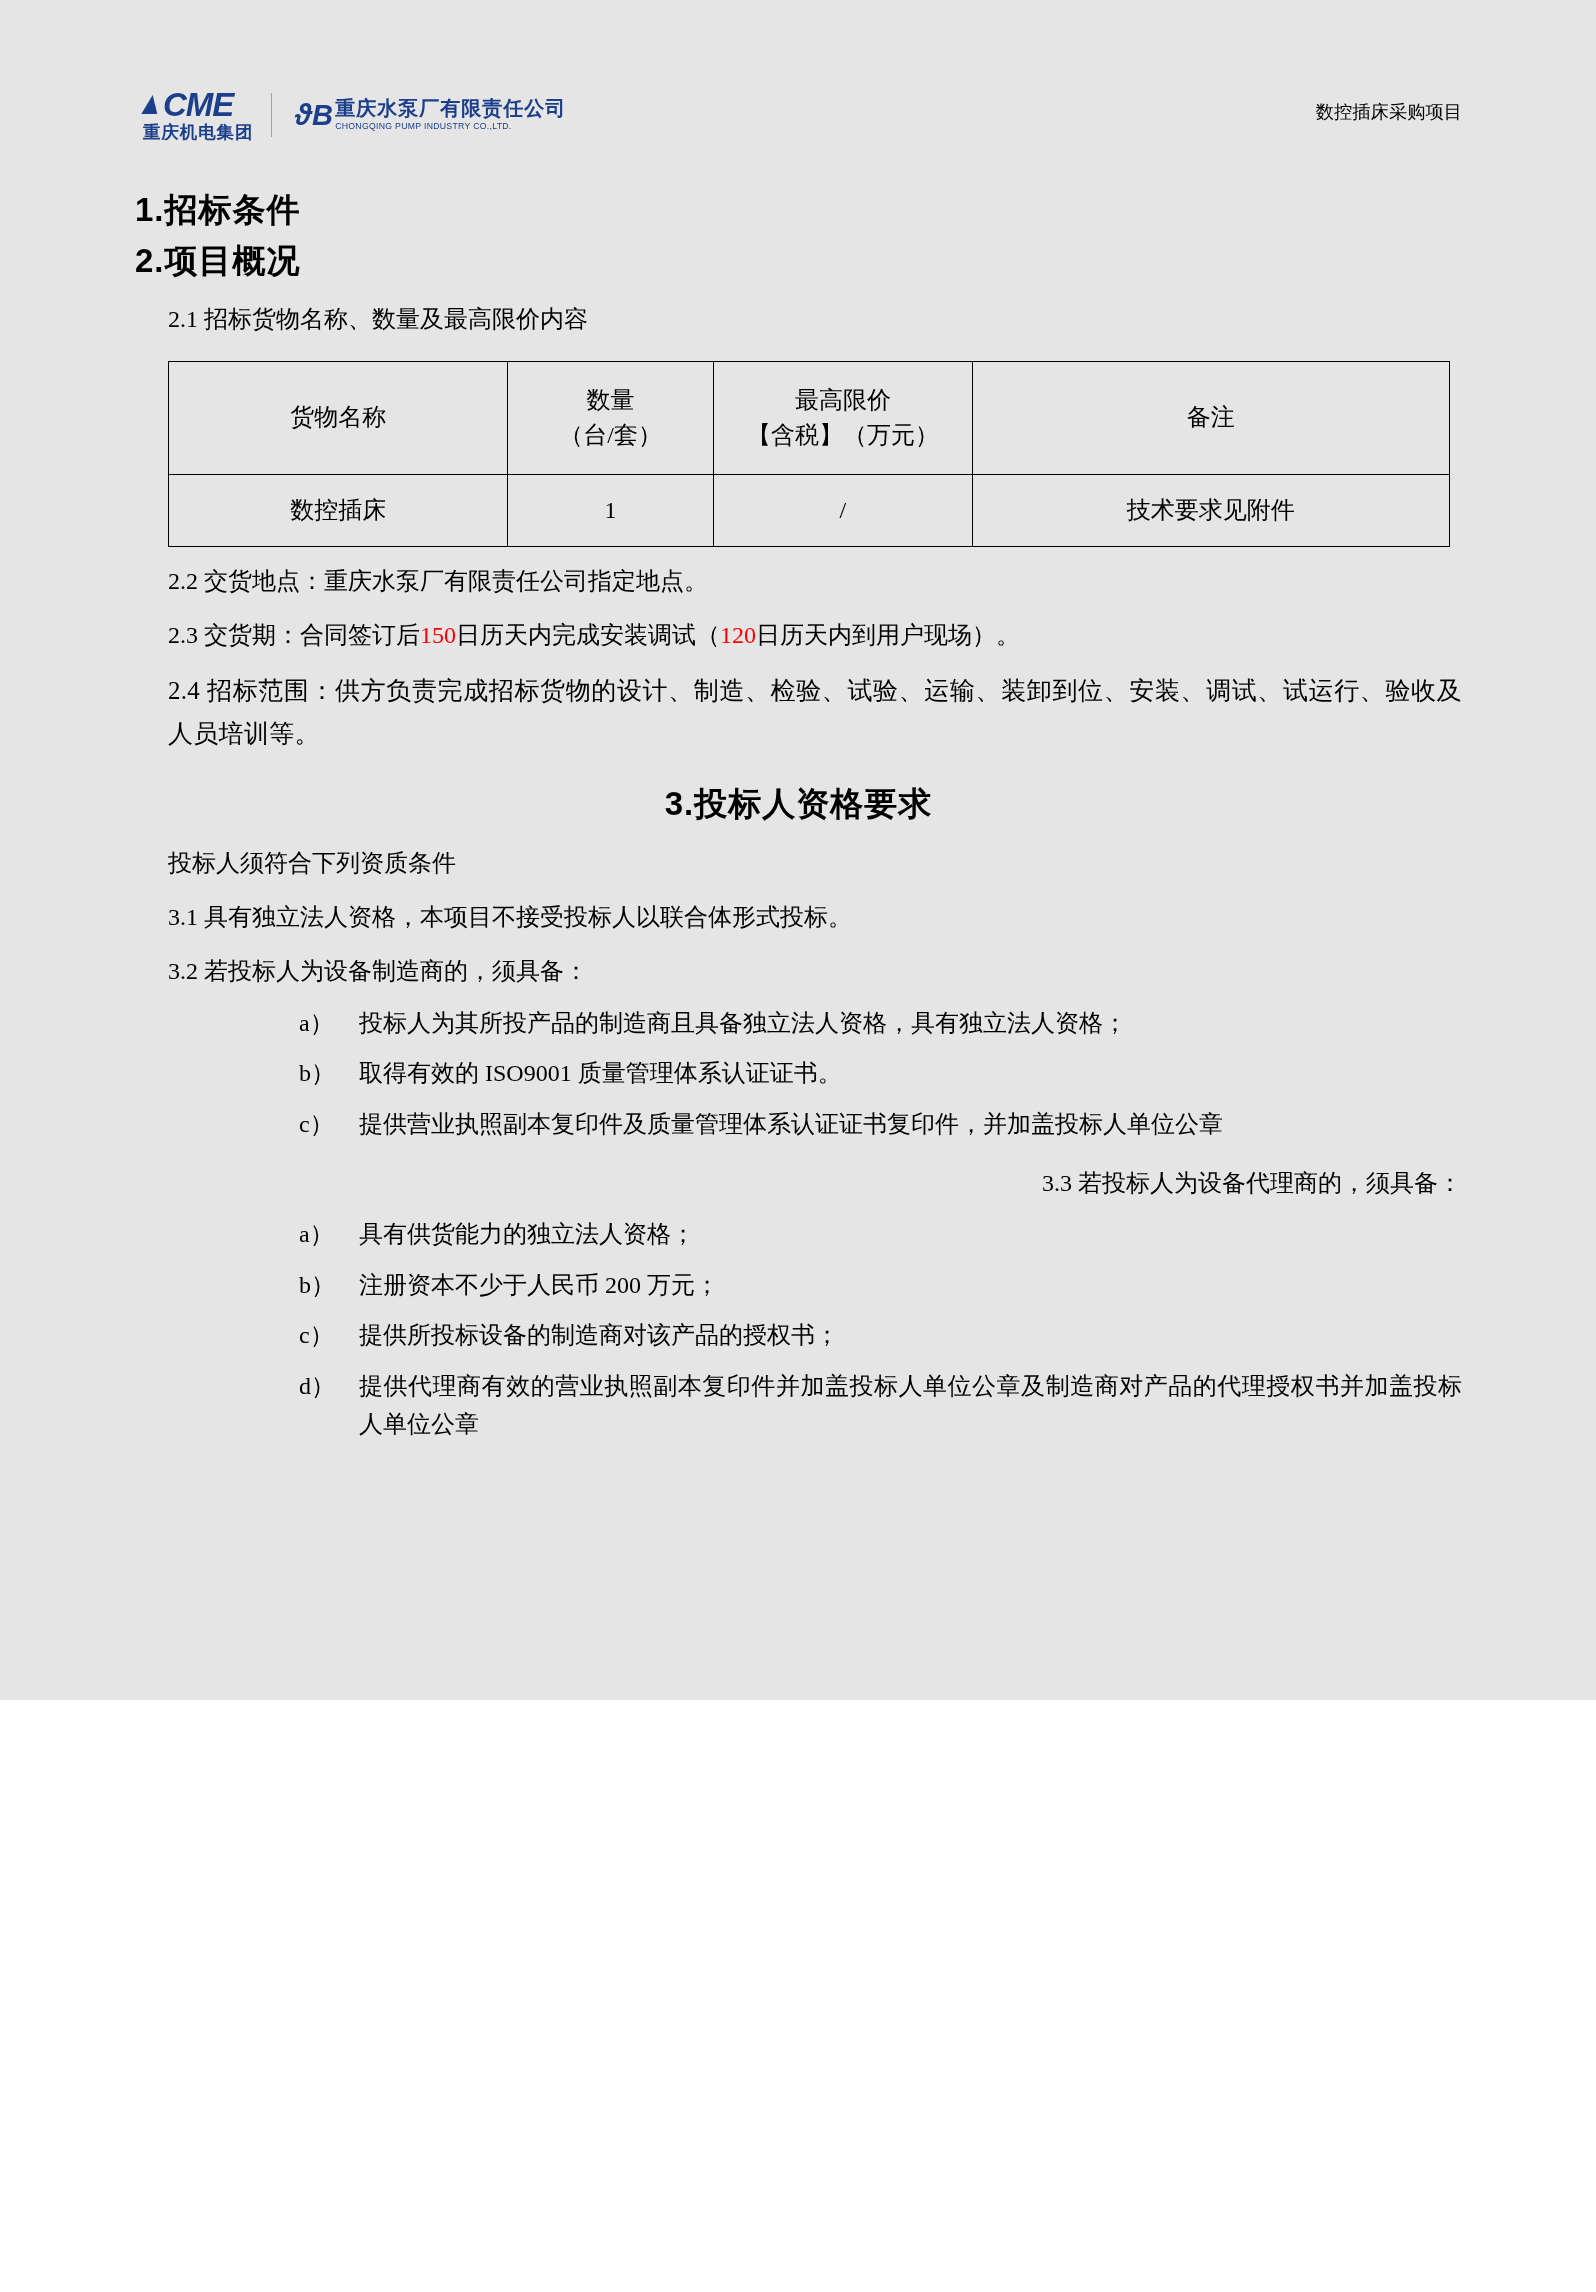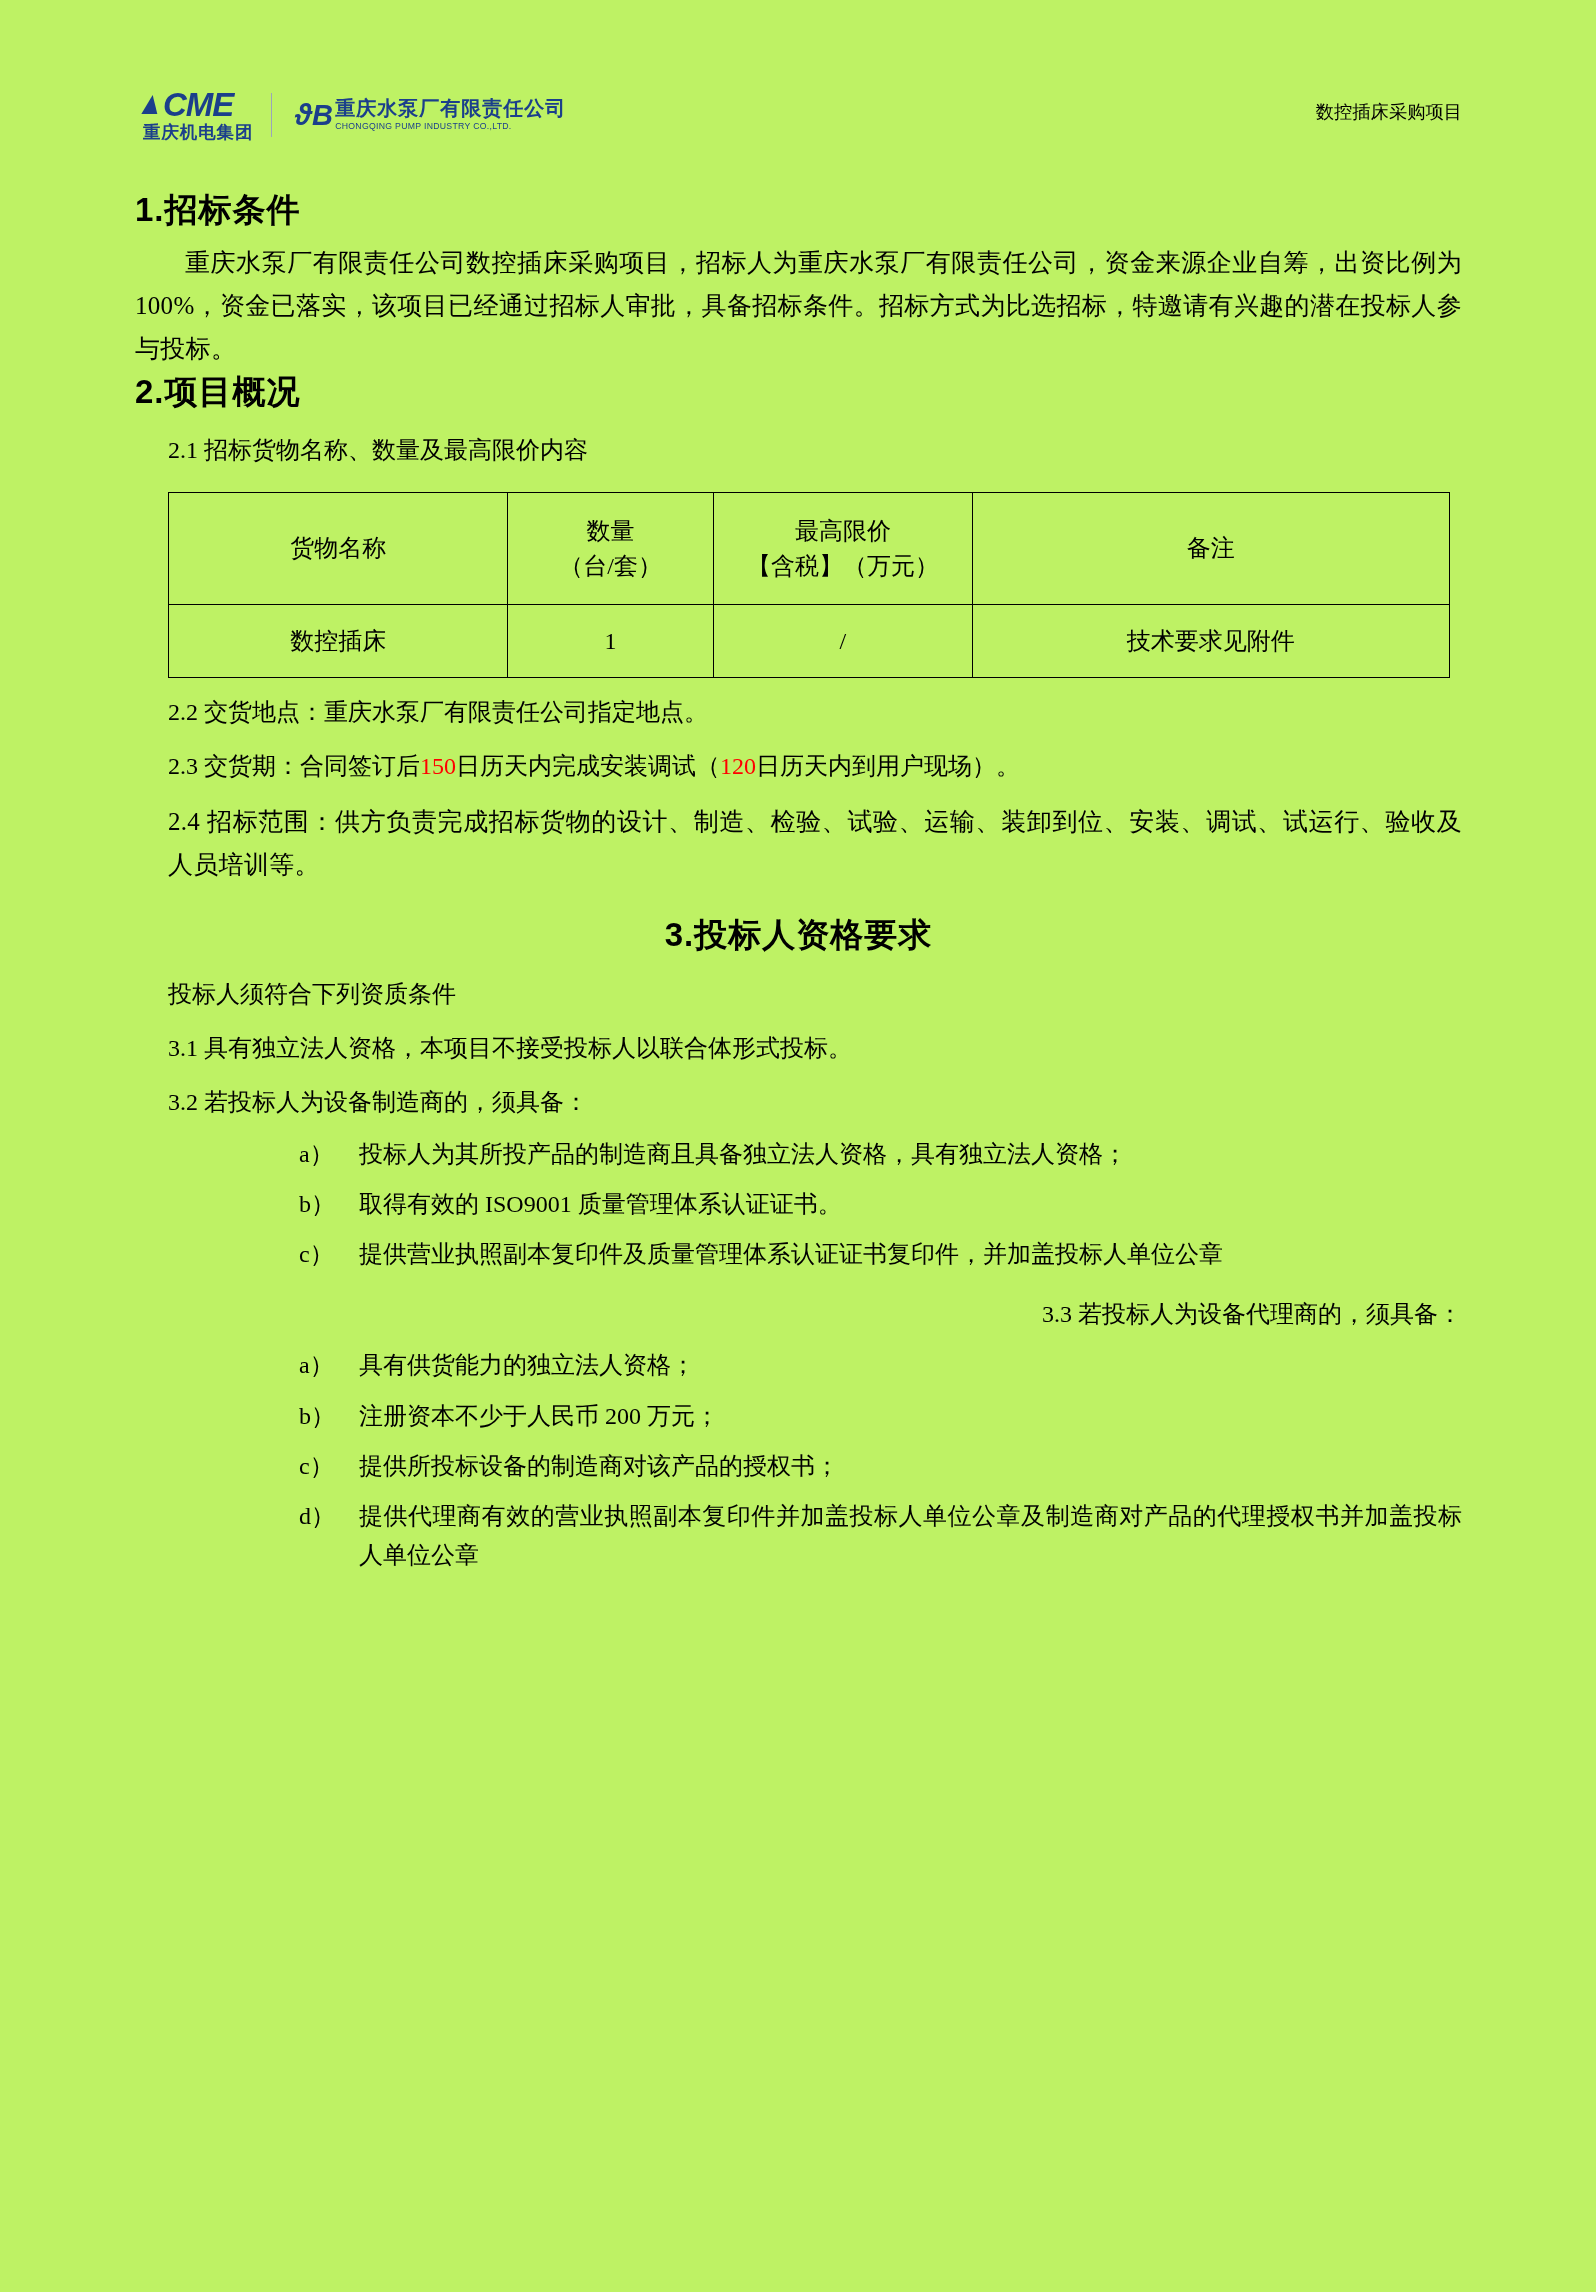--- a/index.html
+++ b/index.html
@@ -7,23 +7,23 @@
     padding: 0;
     background: #ffffff;
   }
   body {
     font-family: "Liberation Serif", "DejaVu Serif", serif;
     color: #000000;
   }
   .page {
     position: relative;
     width: 1597px;
-    height: 2292px;
+    height: 1700px;
     margin: 0 auto;
-    background: #bef264;
+    background: #e5e5e5;
     box-sizing: border-box;
     padding: 0;
     overflow: hidden;
   }
   
   .header {
     position: absolute;
     top: 85px;
     left: 143px;
     right: 135px;
@@ -238,21 +238,20 @@
           <span class="pump-en">CHONGQING PUMP INDUSTRY CO.,LTD.</span>
         </div>
       </div>
     </div>
     <div class="header-right">数控插床采购项目</div>
   </div>
 
   <div class="content">
 
     <h1 class="sec">1.招标条件</h1>
-    <p class="para indent">重庆水泵厂有限责任公司数控插床采购项目，招标人为重庆水泵厂有限责任公司，资金来源企业自筹，出资比例为 100%，资金已落实，该项目已经通过招标人审批，具备招标条件。招标方式为比选招标，特邀请有兴趣的潜在投标人参与投标。</p>
 
     <h1 class="sec sec-spacer-top">2.项目概况</h1>
     <div class="sub">2.1 招标货物名称、数量及最高限价内容</div>
 
     <table class="goods">
       <thead>
         <tr>
           <td class="col-name">
             <div>货物名称</div>
           </td>

